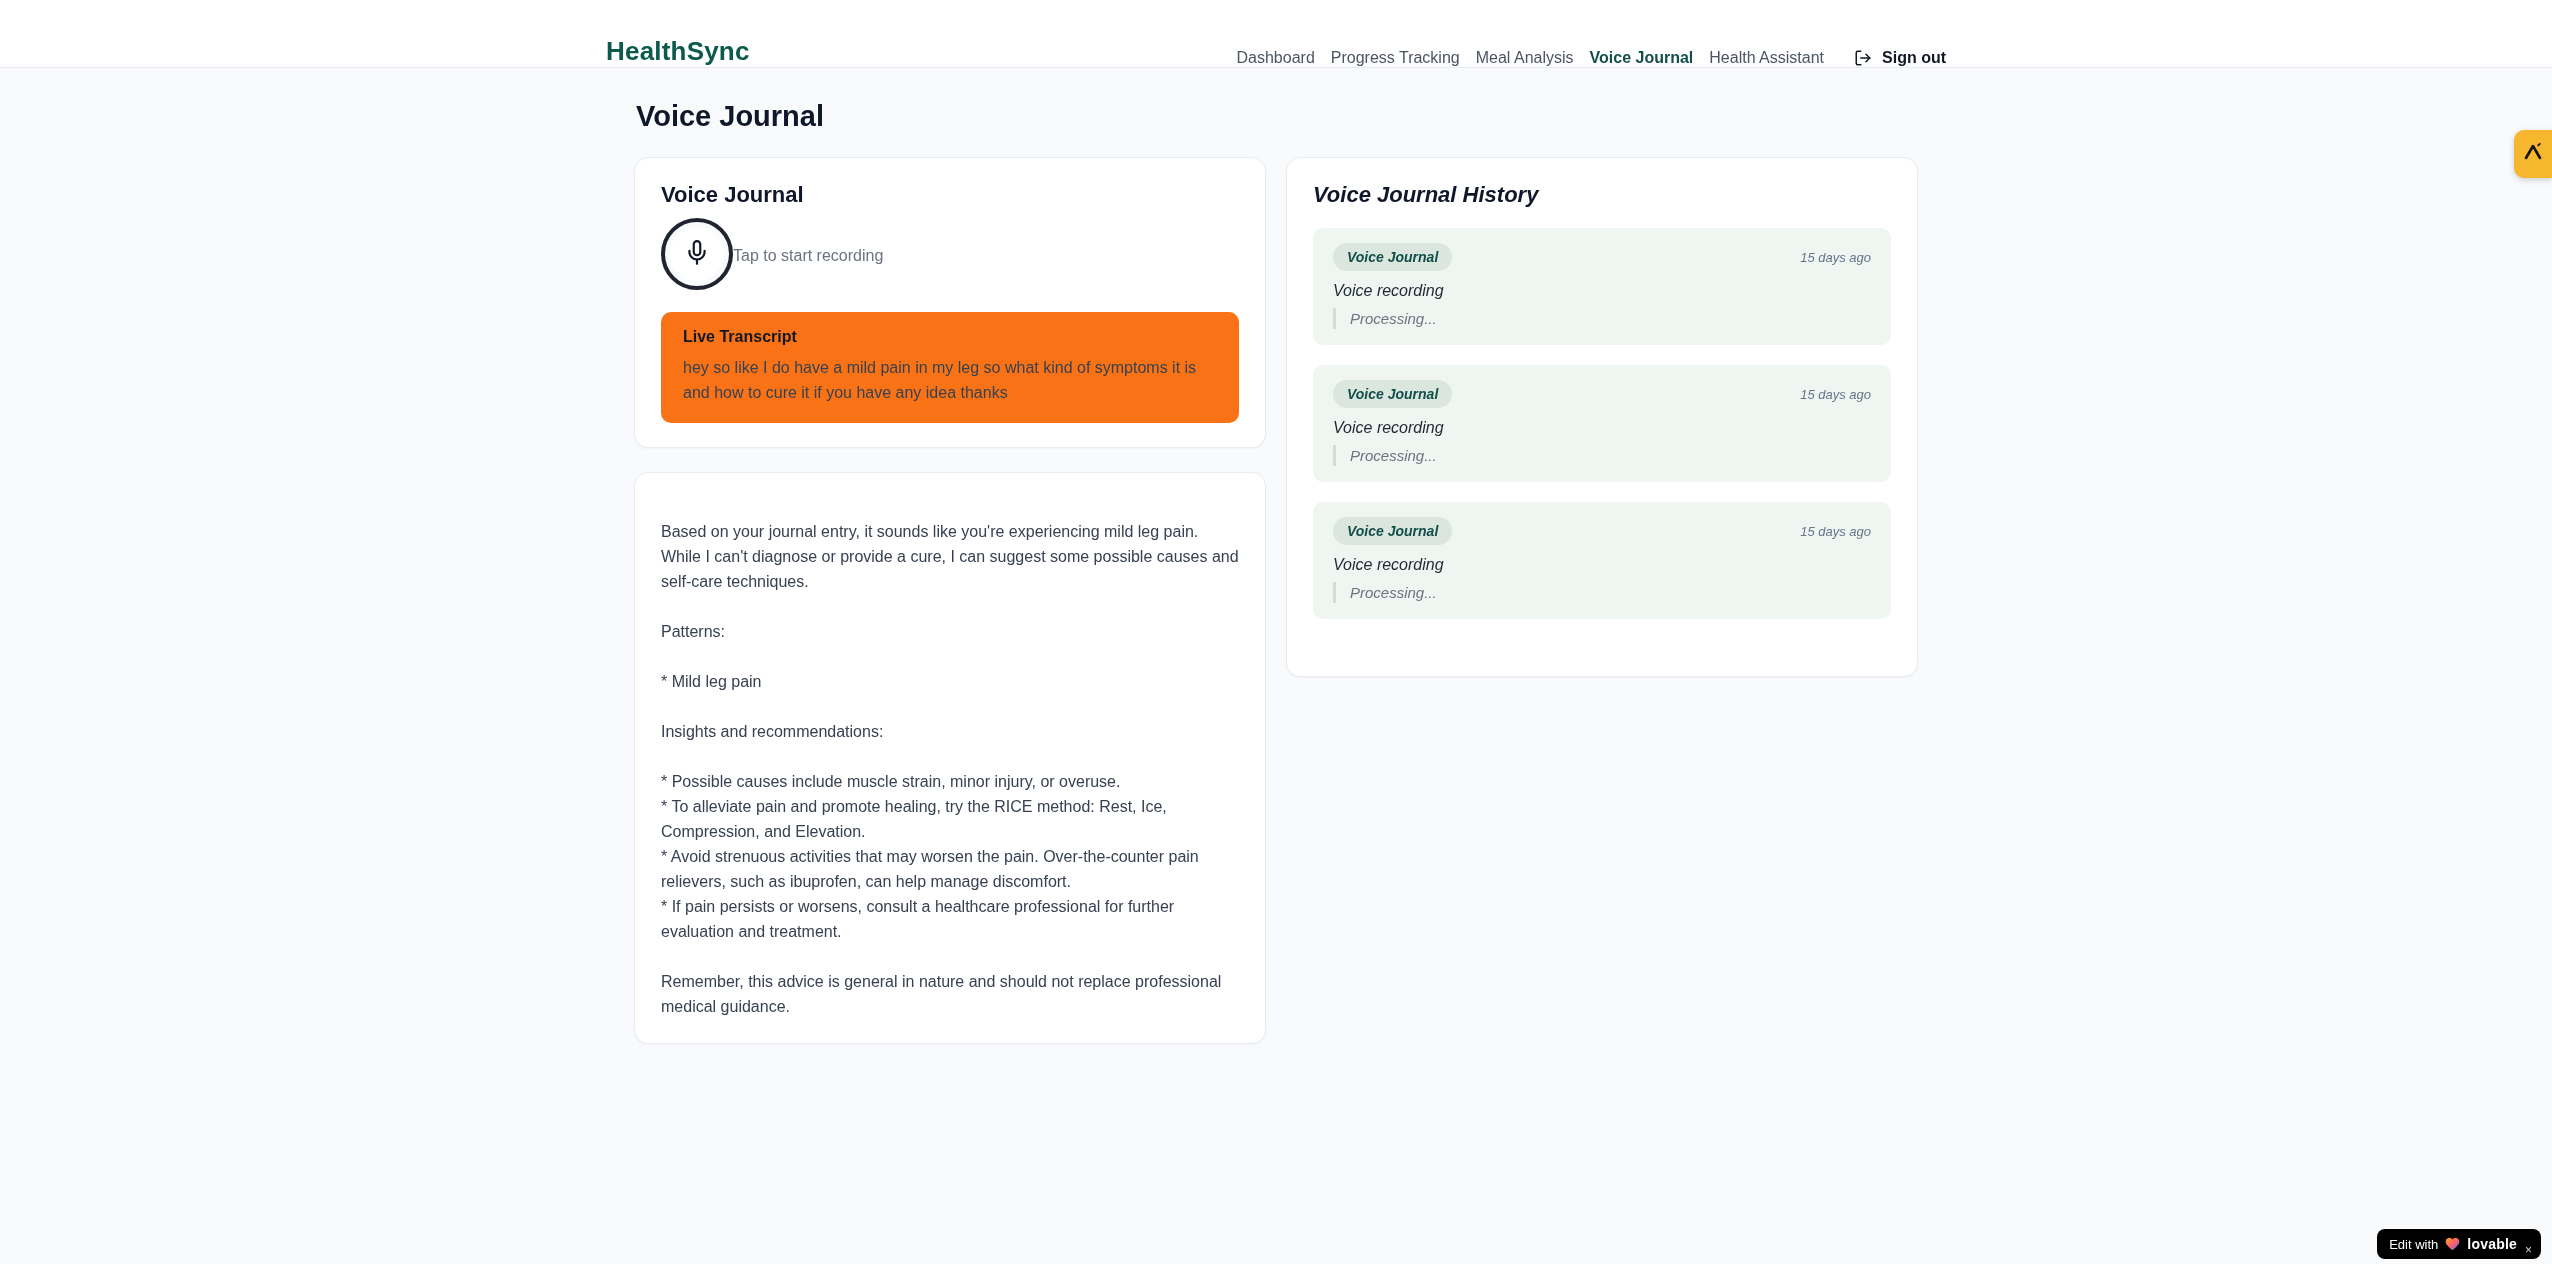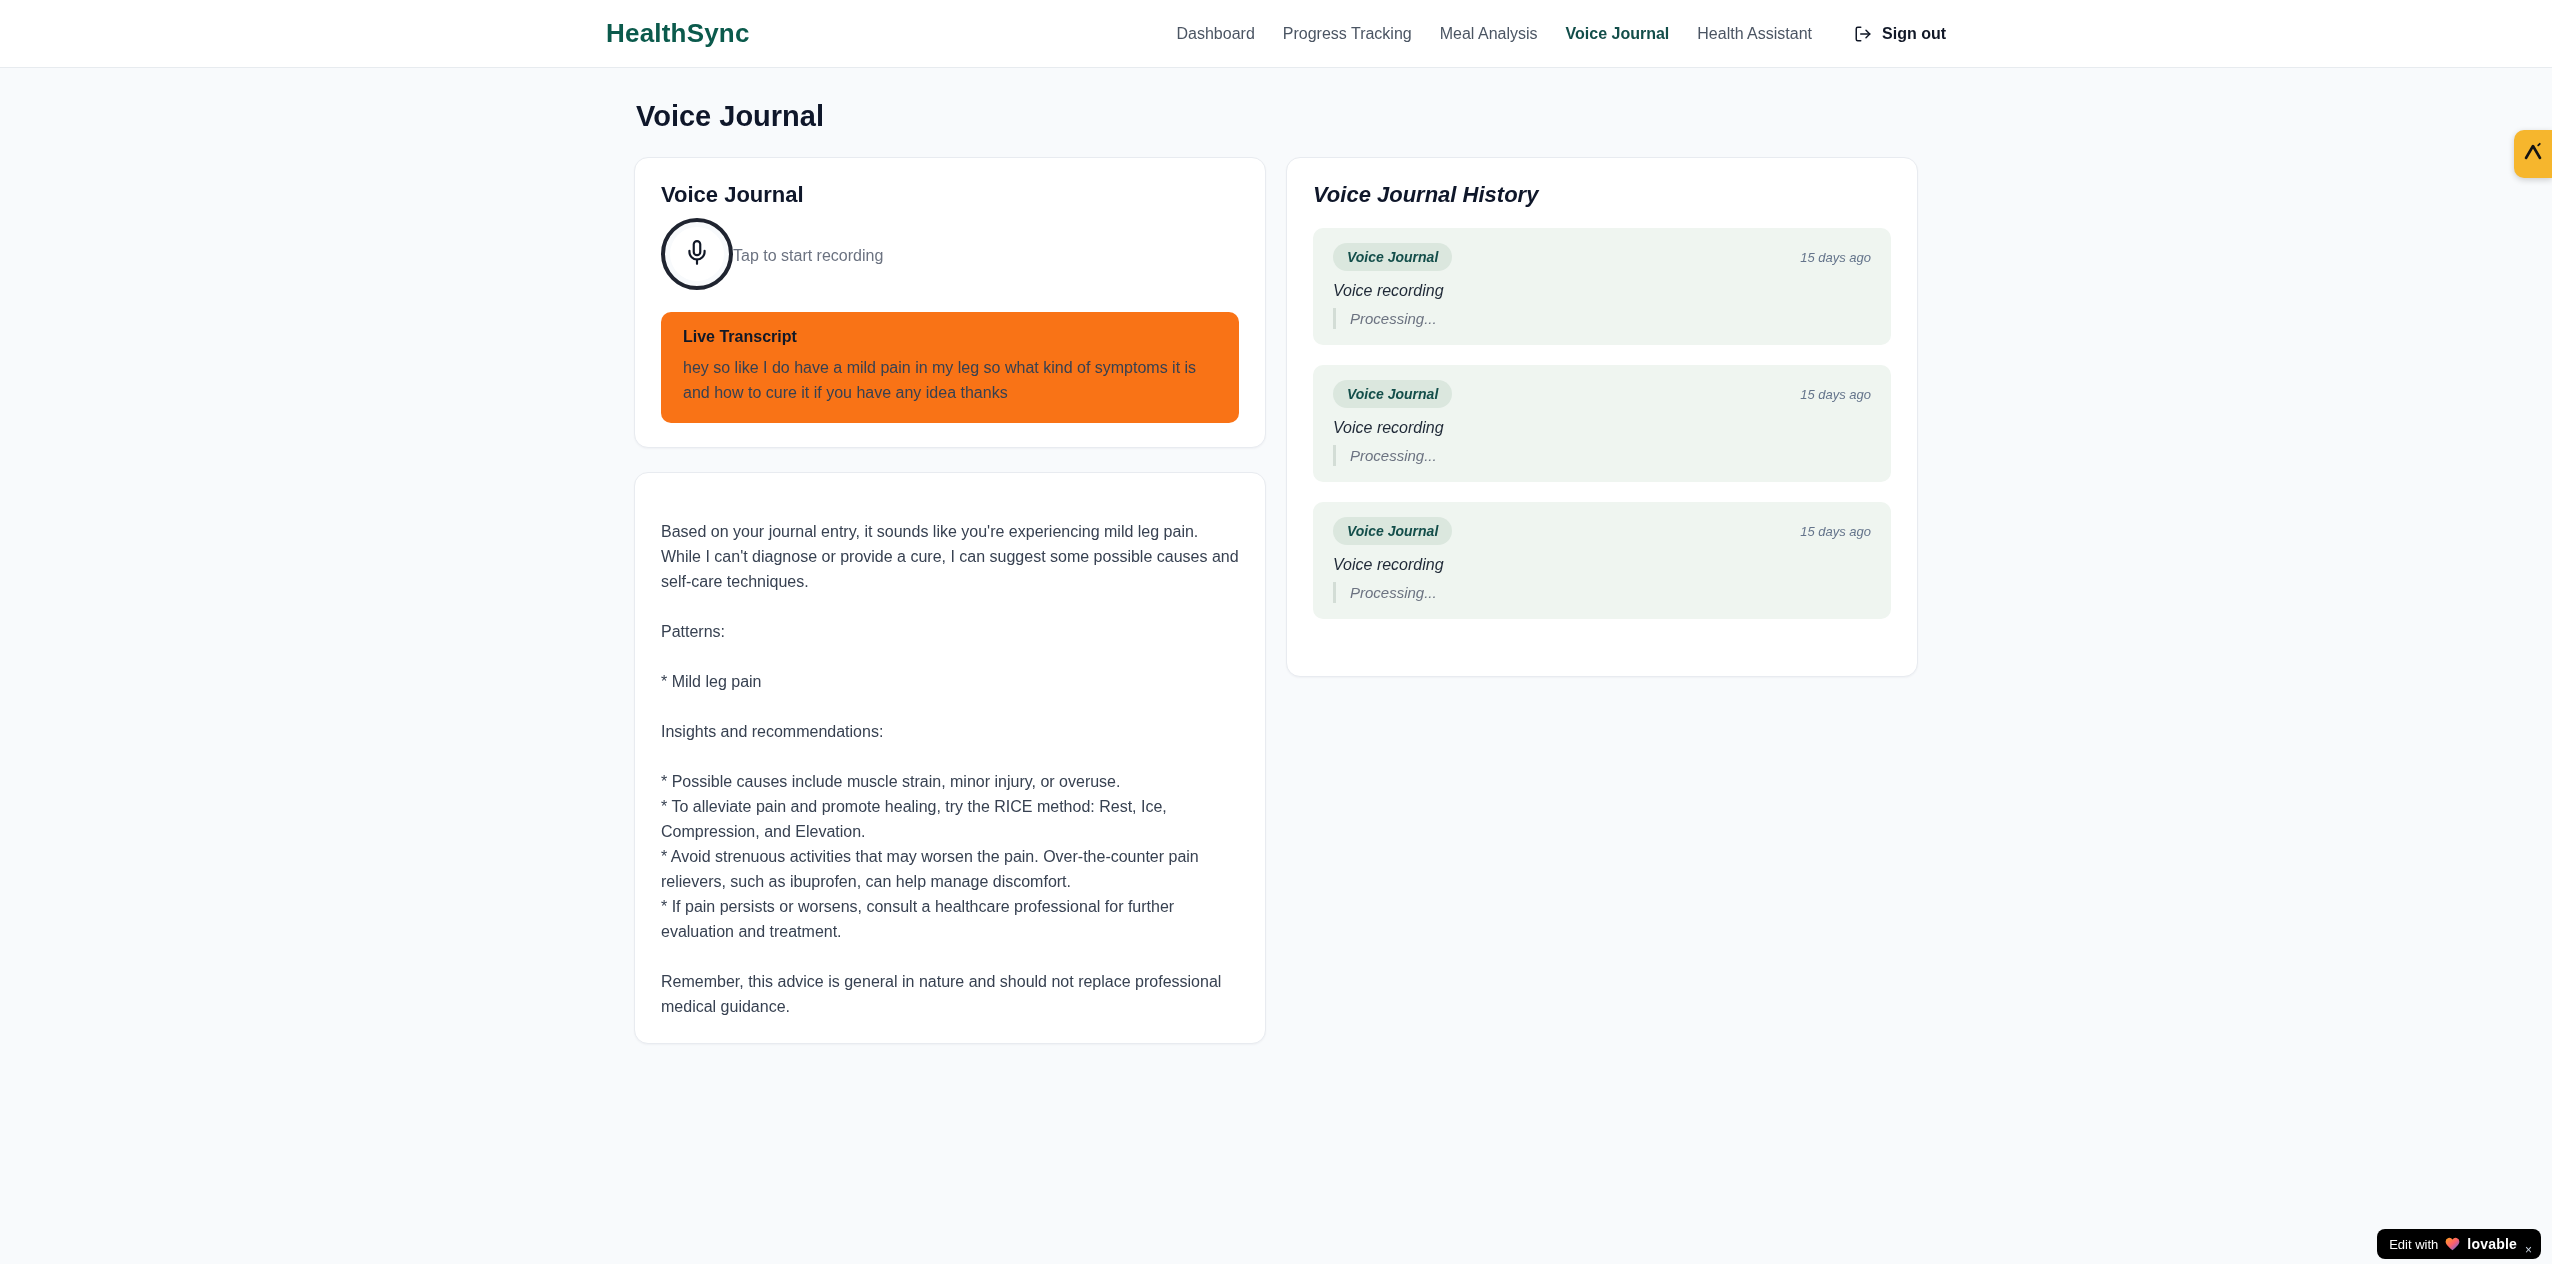--- a/index.html
+++ b/index.html
@@ -10,26 +10,26 @@
     color: #0f172a;
     position: relative;
   }
 
   
   header {
     height: 68px; background: #ffffff; border-bottom: 1px solid #e7ebef;
   }
   .header-inner {
     width: 1340px; height: 100%; margin: 0 auto;
-    display: flex; align-items: center; justify-content: space-between;
+    display: flex; align-items: flex-end; justify-content: space-between;
   }
   .brand {
     font-size: 26px; font-weight: 700; color: #0b5a4c; letter-spacing: 0.2px; cursor: pointer;
   }
-  nav { display: flex; align-items: center; gap: 28px; }
+  nav { display: flex; align-items: center; gap: 16px; }
   nav a {
     font-size: 16px; color: #4b5563; text-decoration: none; cursor: pointer; white-space: nowrap;
   }
   nav a.active { color: #134e4a; font-weight: 600; }
   .signout {
     display: flex; align-items: center; gap: 10px; margin-left: 14px;
     font-size: 16px; font-weight: 700; color: #111827; cursor: pointer; white-space: nowrap;
   }
   .signout svg { display: block; }
 

